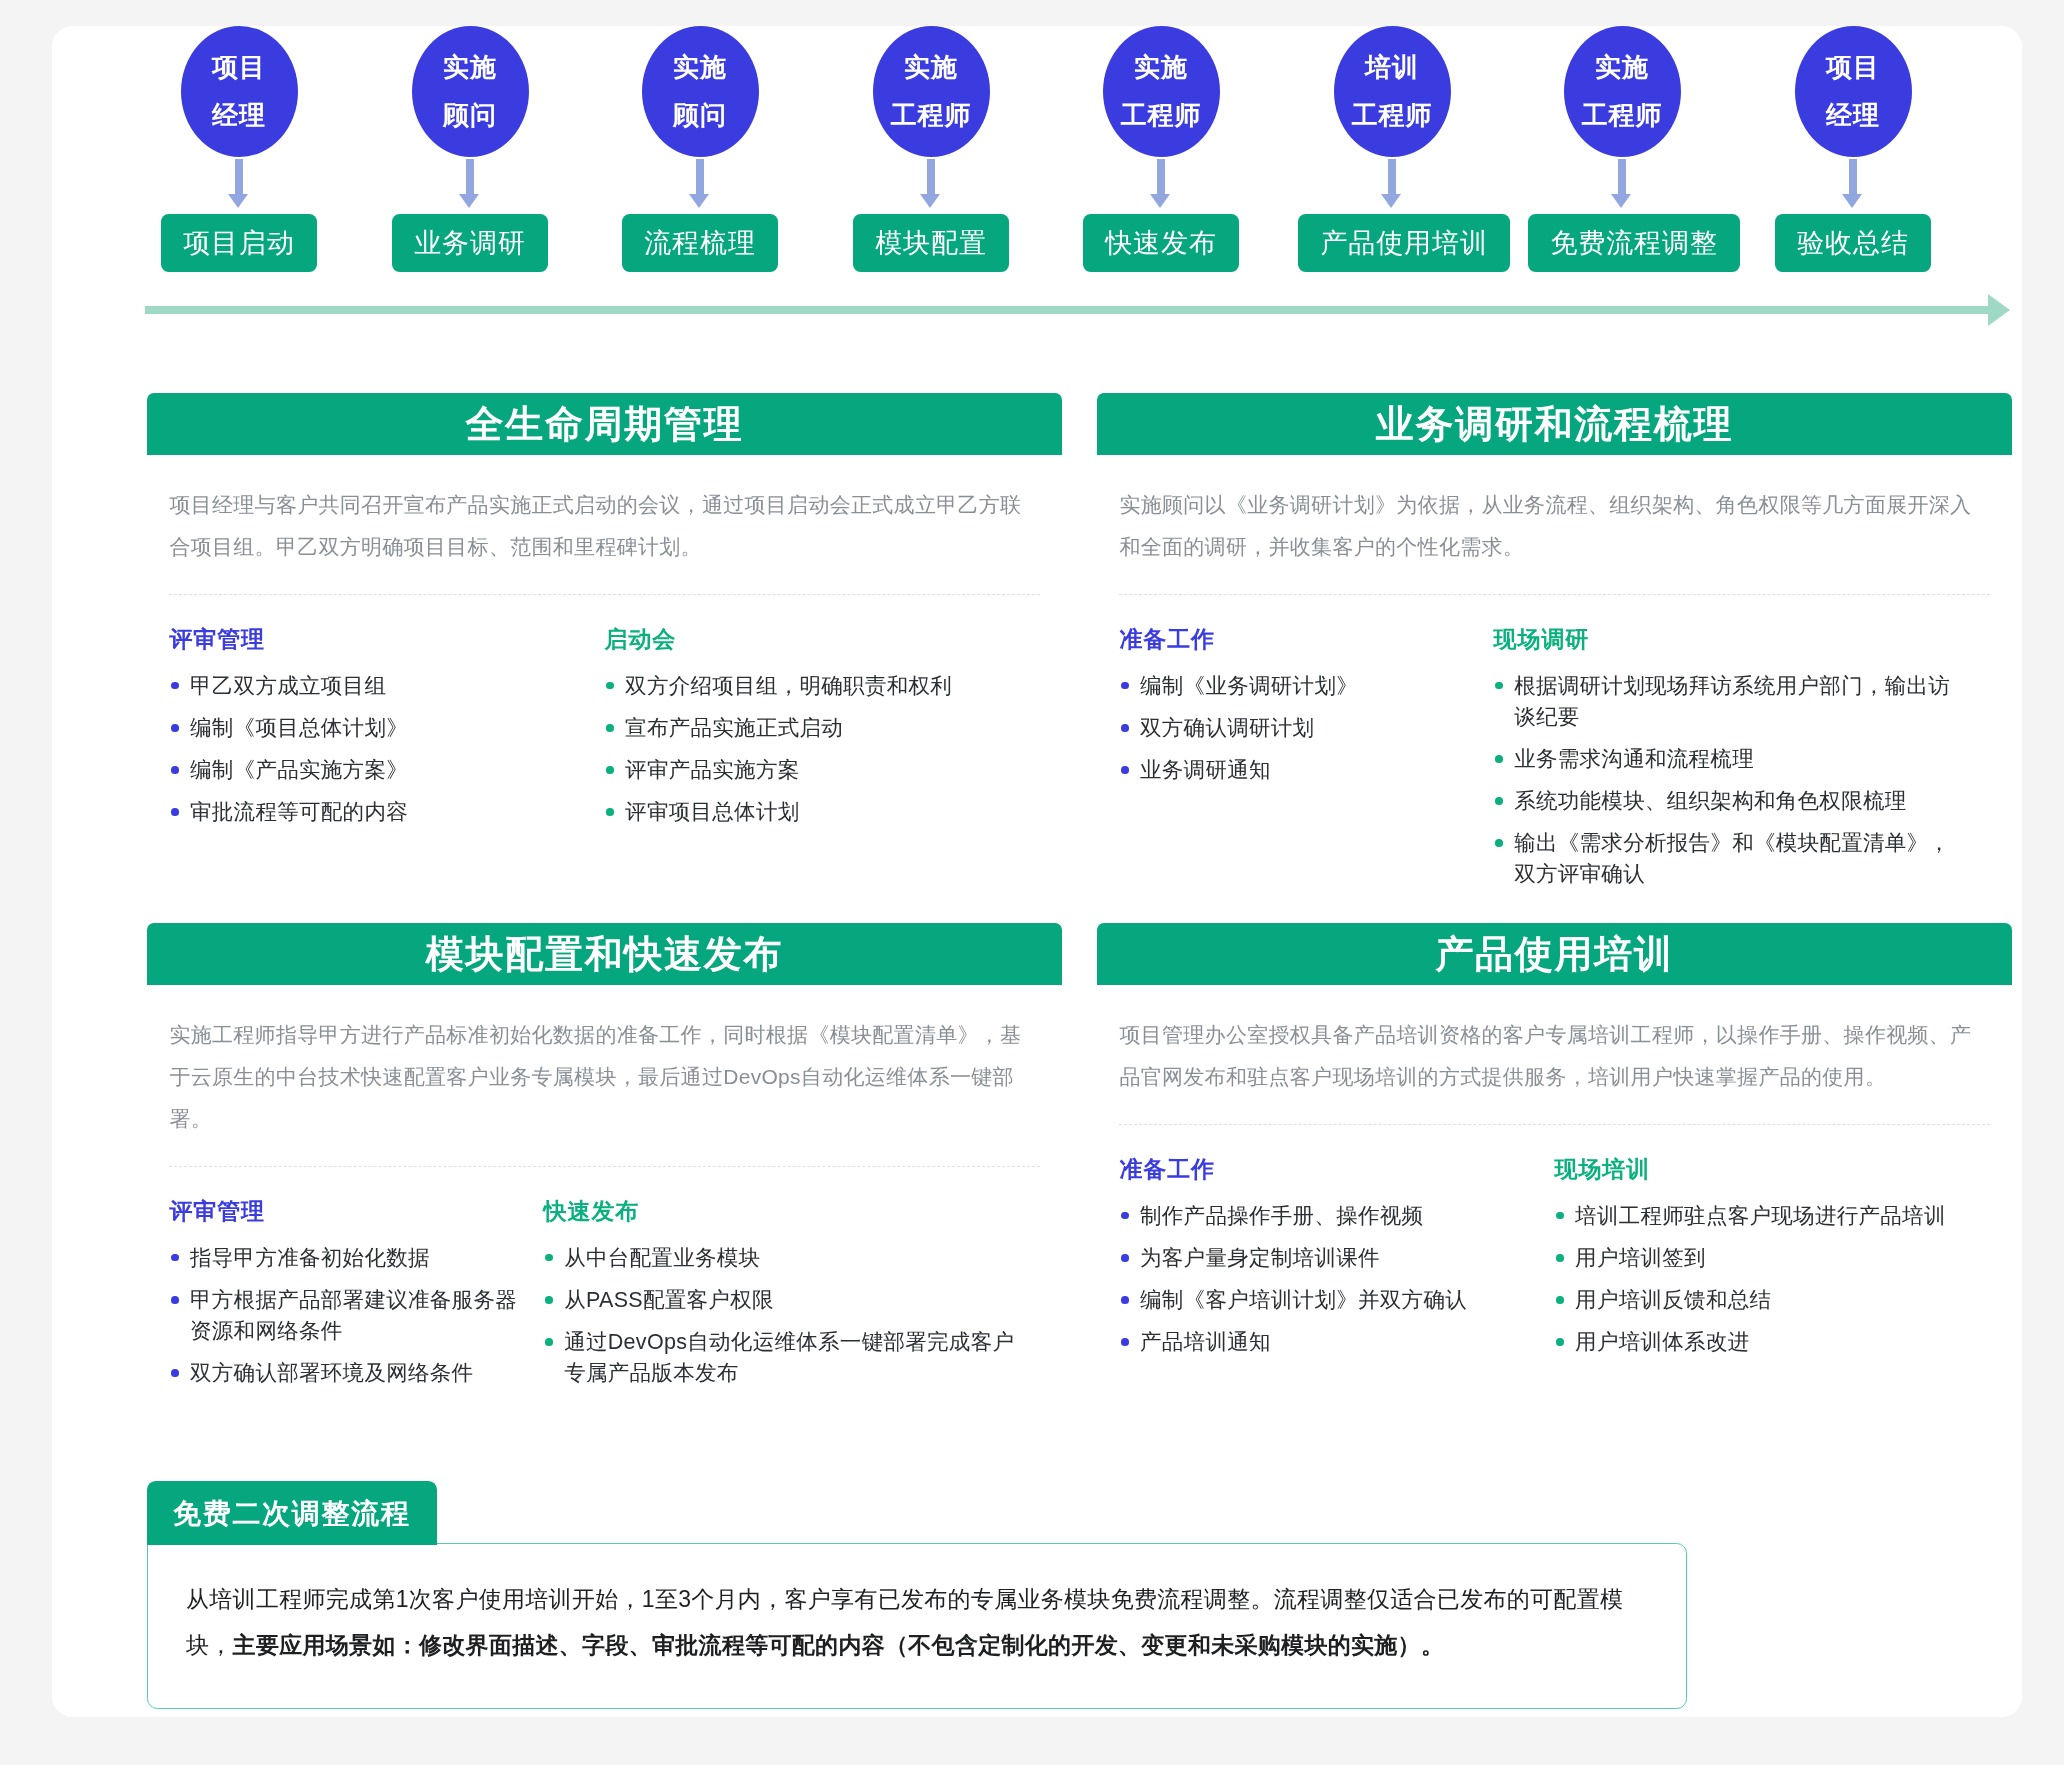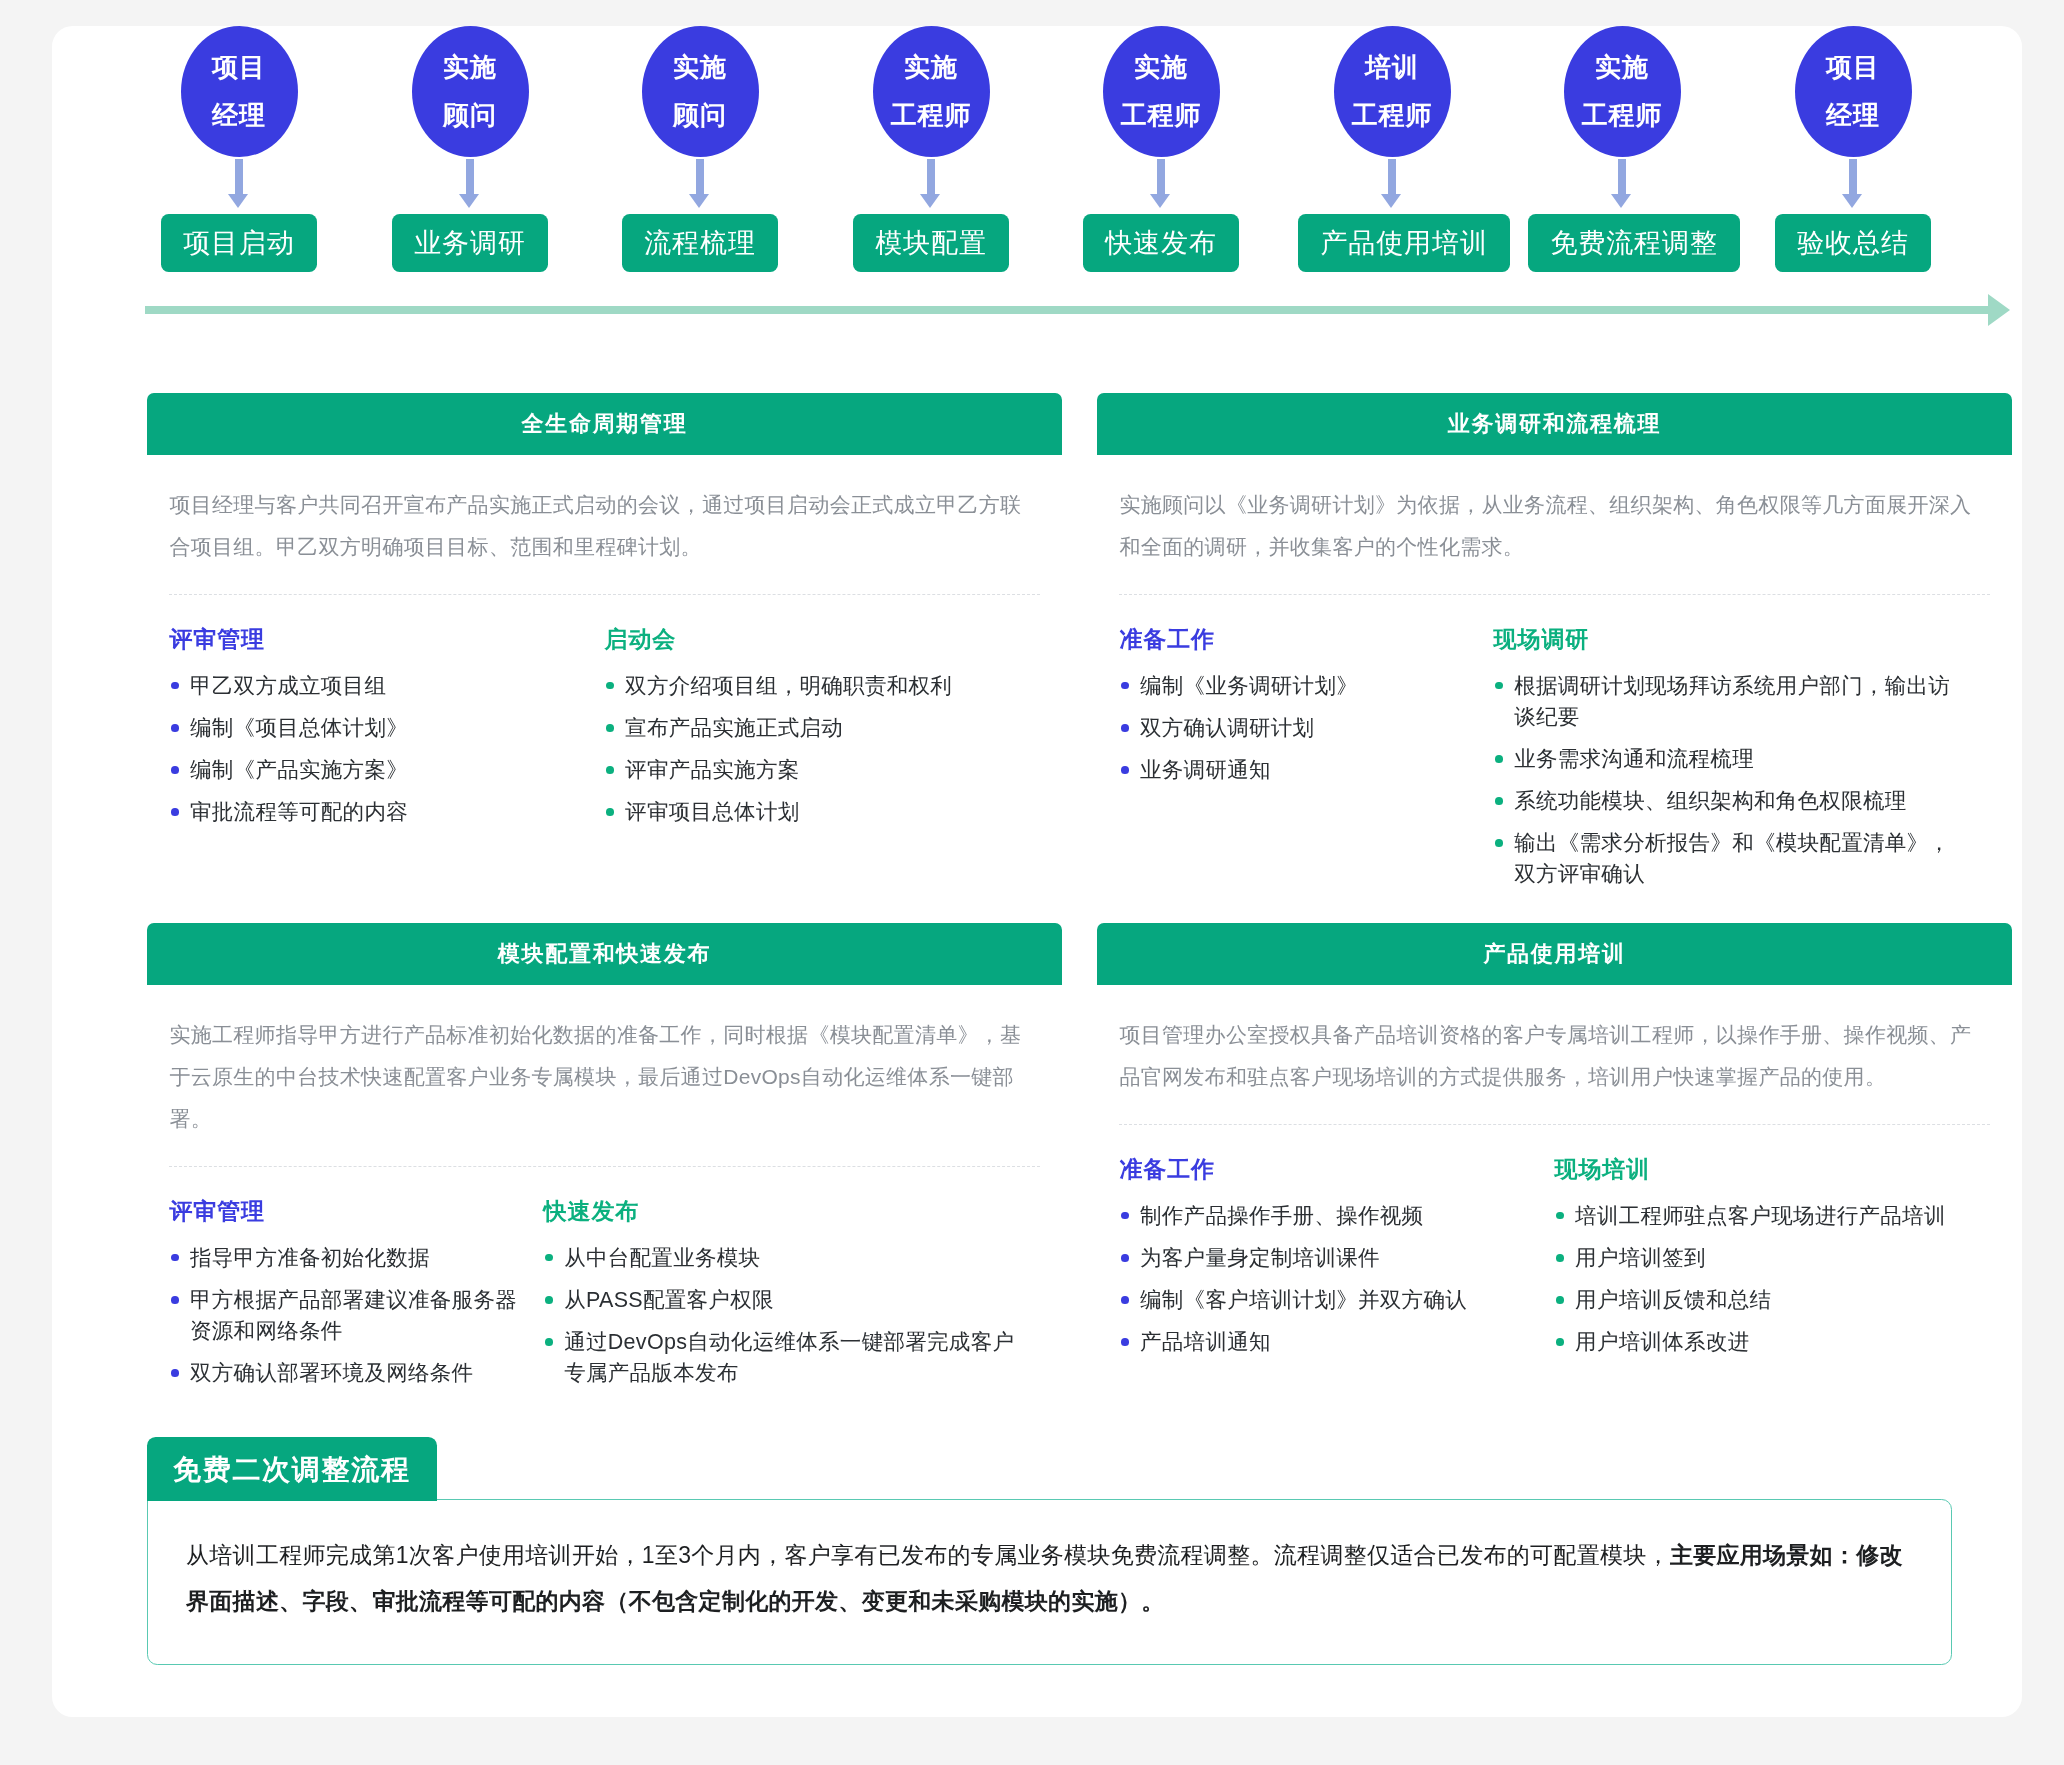--- a/index.html
+++ b/index.html
@@ -113,21 +113,21 @@
     position: absolute;
     width: 915px;
   }
   .card-head {
     background: #06a77f;
     border-radius: 6.9px 6.9px 0 0;
     height: 62px;
     line-height: 62px;
     text-align: center;
     color: #ffffff;
-    font-size: 22px;
+    font-size: 38px;
     font-weight: 700;
     letter-spacing: 1.7px;
   }
   .card-body { padding: 0 22.4px; }
   .card-desc {
     margin: 29px 0 0 0;
     color: #8a8f96;
     font-size: 21px;
     line-height: 2.0;
     letter-spacing: 0.3px;
@@ -176,22 +176,22 @@
     height: 7.7px;
     border-radius: 50%;
   }
   ul.bullets.b-blue li::before { background: #3a3ce0; }
   ul.bullets.b-green li::before { background: #0bb07f; }
 
   
   .note {
     position: absolute;
     left: 95px;
-    top: 1411px;
-    width: 1805px;
+    top: 1455px;
+    width: 1540px;
   }
   .note-tab {
     display: inline-block;
     background: #06a77f;
     color: #fff;
     font-size: 28px;
     font-weight: 700;
     letter-spacing: 1.7px;
     border-radius: 8.6px 8.6px 0 0;
     padding: 13.8px 26px 12px 26px;

